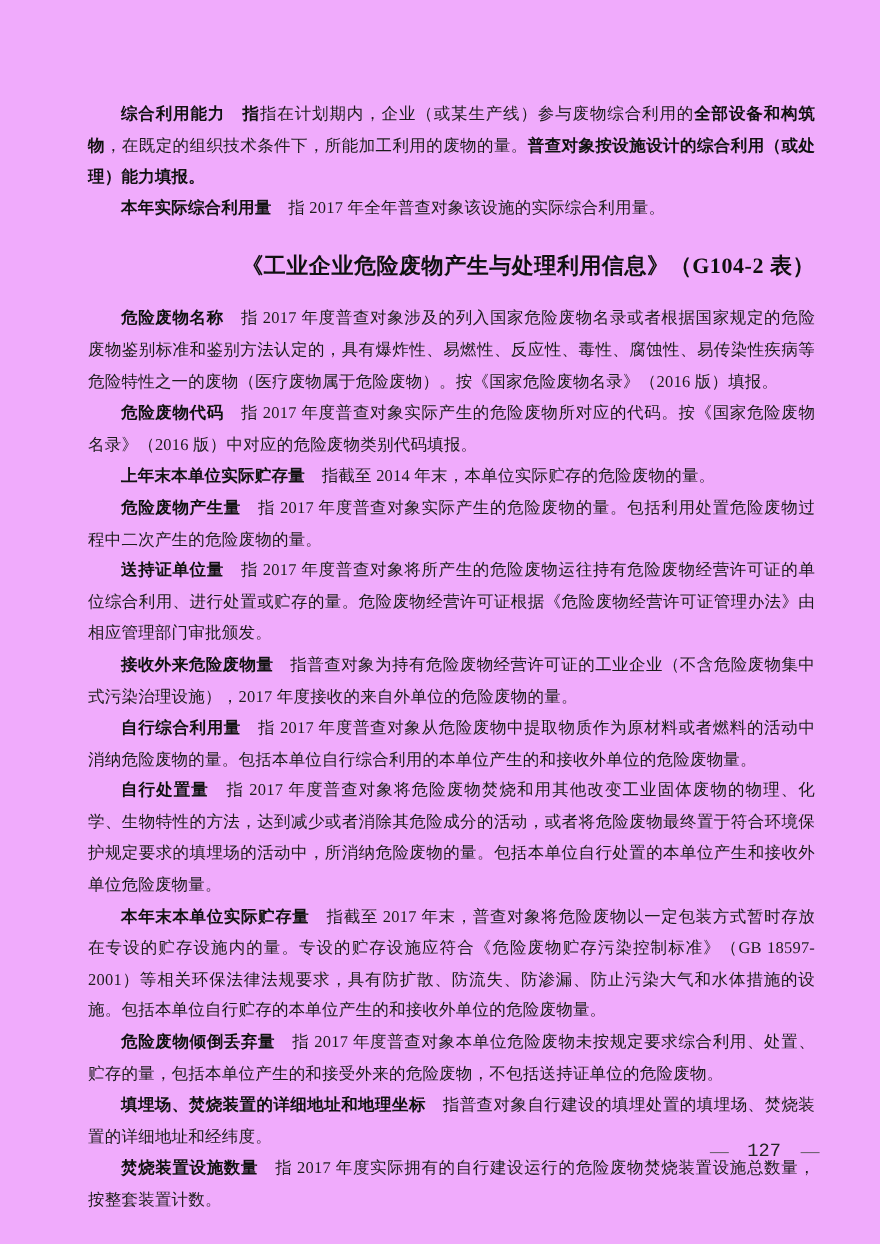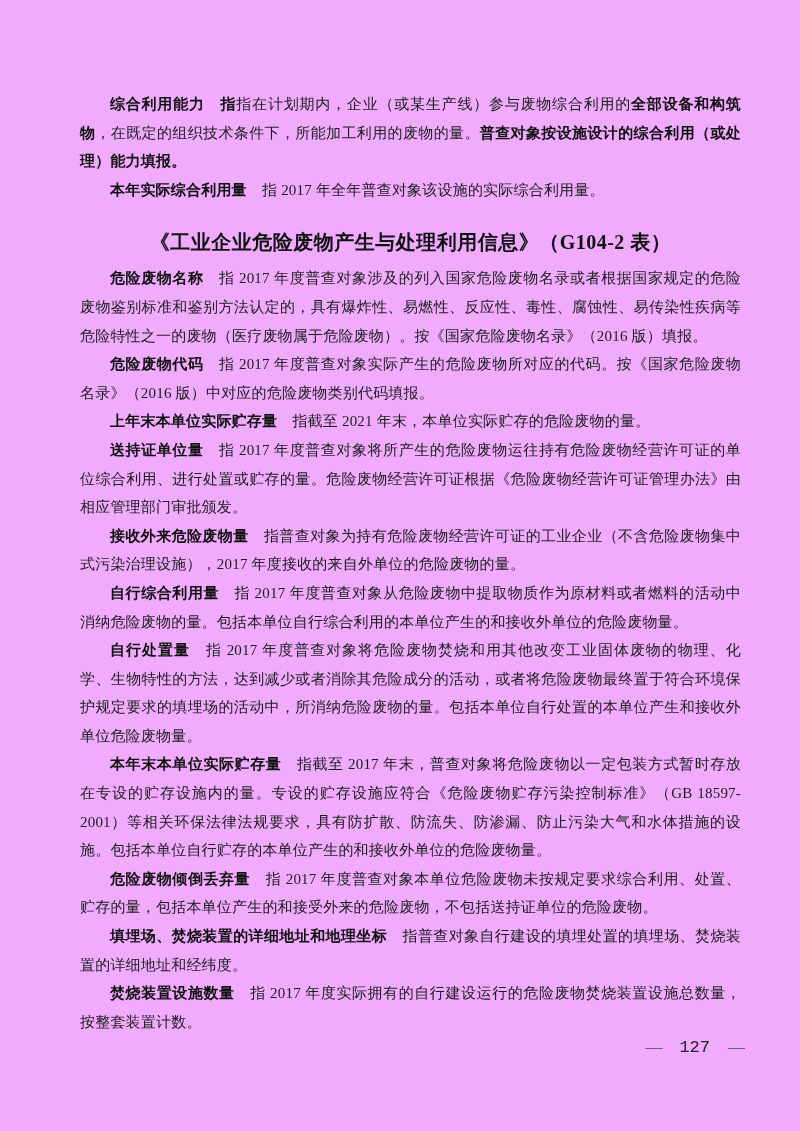--- a/index.html
+++ b/index.html
@@ -30,25 +30,25 @@
     text-align: justify;
     text-justify: inter-ideograph;
     text-indent: 2em;
     letter-spacing: 0.2px;
   }
   p.para .bold {
     font-weight: bold;
     color: #111;
   }
   h1.doc-title {
-    margin: 23px 0 7px 0;
+    margin: 23px 0 19px 0;
     font-size: 20px;
     line-height: 30px;
     font-weight: bold;
-    text-align: center;
+    text-align: right;
     color: #111;
     letter-spacing: 0.5px;
   }
   .footer {
     position: absolute;
     right: 68px;
     top: 1037px;
     display: flex;
     align-items: center;
     gap: 18px;
@@ -70,21 +70,22 @@
 <div class="page">
   <div class="content">
 
     <p class="para"><span class="bold">综合利用能力　指</span><span>指在计划期内，企业（或某生产线）参与废物综合利用的</span><span class="bold">全部设备和构筑物</span><span>，在既定的组织技术条件下，所能加工利用的废物的量。</span><span class="bold">普查对象按设施设计的综合利用（或处理）能力填报。</span></p>
     <p class="para"><span class="bold">本年实际综合利用量</span><span>　指 2017 年全年普查对象该设施的实际综合利用量。</span></p>
 
     <h1 class="doc-title">《工业企业危险废物产生与处理利用信息》（G104-2 表）</h1>
 
     <p class="para"><span class="bold">危险废物名称</span><span>　指 2017 年度普查对象涉及的列入国家危险废物名录或者根据国家规定的危险废物鉴别标准和鉴别方法认定的，具有爆炸性、易燃性、反应性、毒性、腐蚀性、易传染性疾病等危险特性之一的废物（医疗废物属于危险废物）。按《国家危险废物名录》（2016 版）填报。</span></p>
     <p class="para"><span class="bold">危险废物代码</span><span>　指 2017 年度普查对象实际产生的危险废物所对应的代码。按《国家危险废物名录》（2016 版）中对应的危险废物类别代码填报。</span></p>
-    <p class="para"><span class="bold">上年末本单位实际贮存量</span><span>　指截至 2021 年末，本单位实际贮存的危险废物的量。</span></p>
+    <p class="para"><span class="bold">上年末本单位实际贮存量</span><span>　指截至 2014 年末，本单位实际贮存的危险废物的量。</span></p>
+    <p class="para"><span class="bold">危险废物产生量</span><span>　指 2017 年度普查对象实际产生的危险废物的量。包括利用处置危险废物过程中二次产生的危险废物的量。</span></p>
     <p class="para"><span class="bold">送持证单位量</span><span>　指 2017 年度普查对象将所产生的危险废物运往持有危险废物经营许可证的单位综合利用、进行处置或贮存的量。危险废物经营许可证根据《危险废物经营许可证管理办法》由相应管理部门审批颁发。</span></p>
     <p class="para"><span class="bold">接收外来危险废物量</span><span>　指普查对象为持有危险废物经营许可证的工业企业（不含危险废物集中式污染治理设施），2017 年度接收的来自外单位的危险废物的量。</span></p>
     <p class="para"><span class="bold">自行综合利用量</span><span>　指 2017 年度普查对象从危险废物中提取物质作为原材料或者燃料的活动中消纳危险废物的量。包括本单位自行综合利用的本单位产生的和接收外单位的危险废物量。</span></p>
     <p class="para"><span class="bold">自行处置量</span><span>　指 2017 年度普查对象将危险废物焚烧和用其他改变工业固体废物的物理、化学、生物特性的方法，达到减少或者消除其危险成分的活动，或者将危险废物最终置于符合环境保护规定要求的填埋场的活动中，所消纳危险废物的量。包括本单位自行处置的本单位产生和接收外单位危险废物量。</span></p>
     <p class="para"><span class="bold">本年末本单位实际贮存量</span><span>　指截至 2017 年末，普查对象将危险废物以一定包装方式暂时存放在专设的贮存设施内的量。专设的贮存设施应符合《危险废物贮存污染控制标准》（GB 18597-2001）等相关环保法律法规要求，具有防扩散、防流失、防渗漏、防止污染大气和水体措施的设施。包括本单位自行贮存的本单位产生的和接收外单位的危险废物量。</span></p>
     <p class="para"><span class="bold">危险废物倾倒丢弃量</span><span>　指 2017 年度普查对象本单位危险废物未按规定要求综合利用、处置、贮存的量，包括本单位产生的和接受外来的危险废物，不包括送持证单位的危险废物。</span></p>
     <p class="para"><span class="bold">填埋场、焚烧装置的详细地址和地理坐标</span><span>　指普查对象自行建设的填埋处置的填埋场、焚烧装置的详细地址和经纬度。</span></p>
     <p class="para"><span class="bold">焚烧装置设施数量</span><span>　指 2017 年度实际拥有的自行建设运行的危险废物焚烧装置设施总数量，按整套装置计数。</span></p>
   </div>
 

